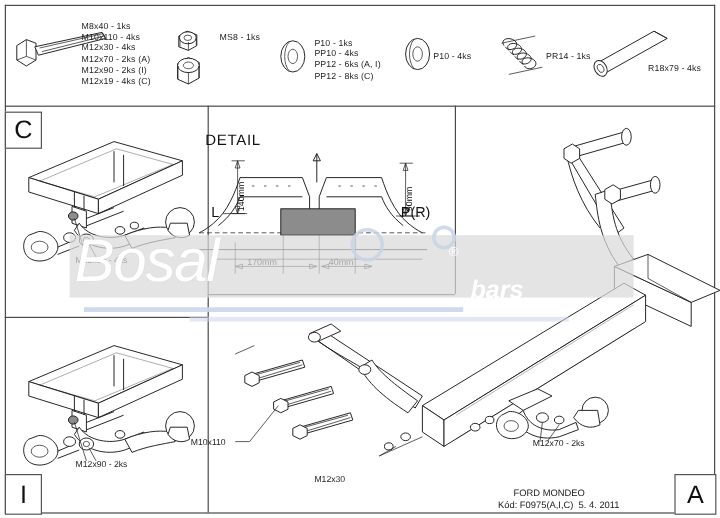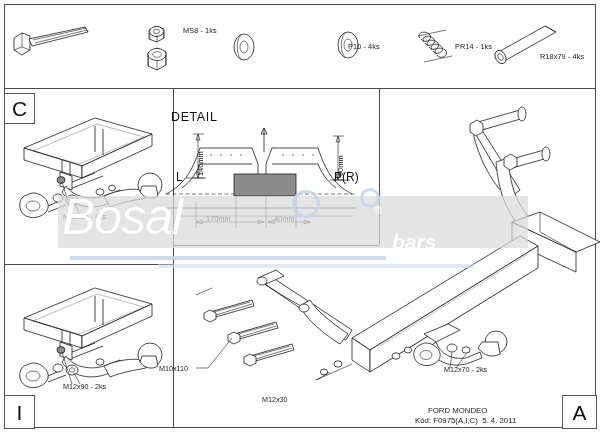--- a/index.html
+++ b/index.html
@@ -121,22 +121,32 @@
     </g>
 
     <g>
       <path class="fillw" d="M495 54 L545 26 L556 32 L506 60 Z"></path>
       <ellipse class="fillw" cx="500.5" cy="57" rx="5" ry="7" transform="rotate(-29 500.5 57)"></ellipse>
       <ellipse class="ln2" cx="500.5" cy="57" rx="2.4" ry="3.6" transform="rotate(-29 500.5 57)" fill="#fff"></ellipse>
       <path class="ln2" d="M545 26 L556 32"></path>
     </g>
   </svg>
 
+  <div class="txt" style="left:68px;top:17px;">M8x40 - 1ks
+M10x110 - 4ks
+M12x30 - 4ks
+M12x70 - 2ks (A)
+M12x90 - 2ks (I)
+M12x19 - 4ks (C)</div>
   <div class="txt" style="left:183px;top:26px;">MS8 - 1ks</div>
-  <div class="txt" style="left:348px;top:42px;">P10 - 4ks</div>
+  <div class="txt" style="left:262px;top:31px;">P10 - 1ks
+PP10 - 4ks
+PP12 - 6ks (A, I)
+PP12 - 8ks (C)</div>
+  <div class="txt" style="left:361px;top:42px;">P10 - 4ks</div>
   <div class="txt" style="left:455px;top:42px;">PR14 - 1ks</div>
   <div class="txt" style="left:540px;top:52px;">R18x79 - 4ks</div>
 
   <svg width="600" height="432">
     <g>
 
       <path class="fillw" d="M24 148 L95 118 L152 134 L82 166 Z"></path>
       <path class="fillw" d="M24 148 L24 160 L82 178 L82 166 Z"></path>
       <path class="fillw" d="M82 166 L152 134 L152 146 L82 178 Z"></path>
       <path class="ln2" d="M33 151 L97 124 L144 137 L79 164 Z" opacity=".5"></path>

